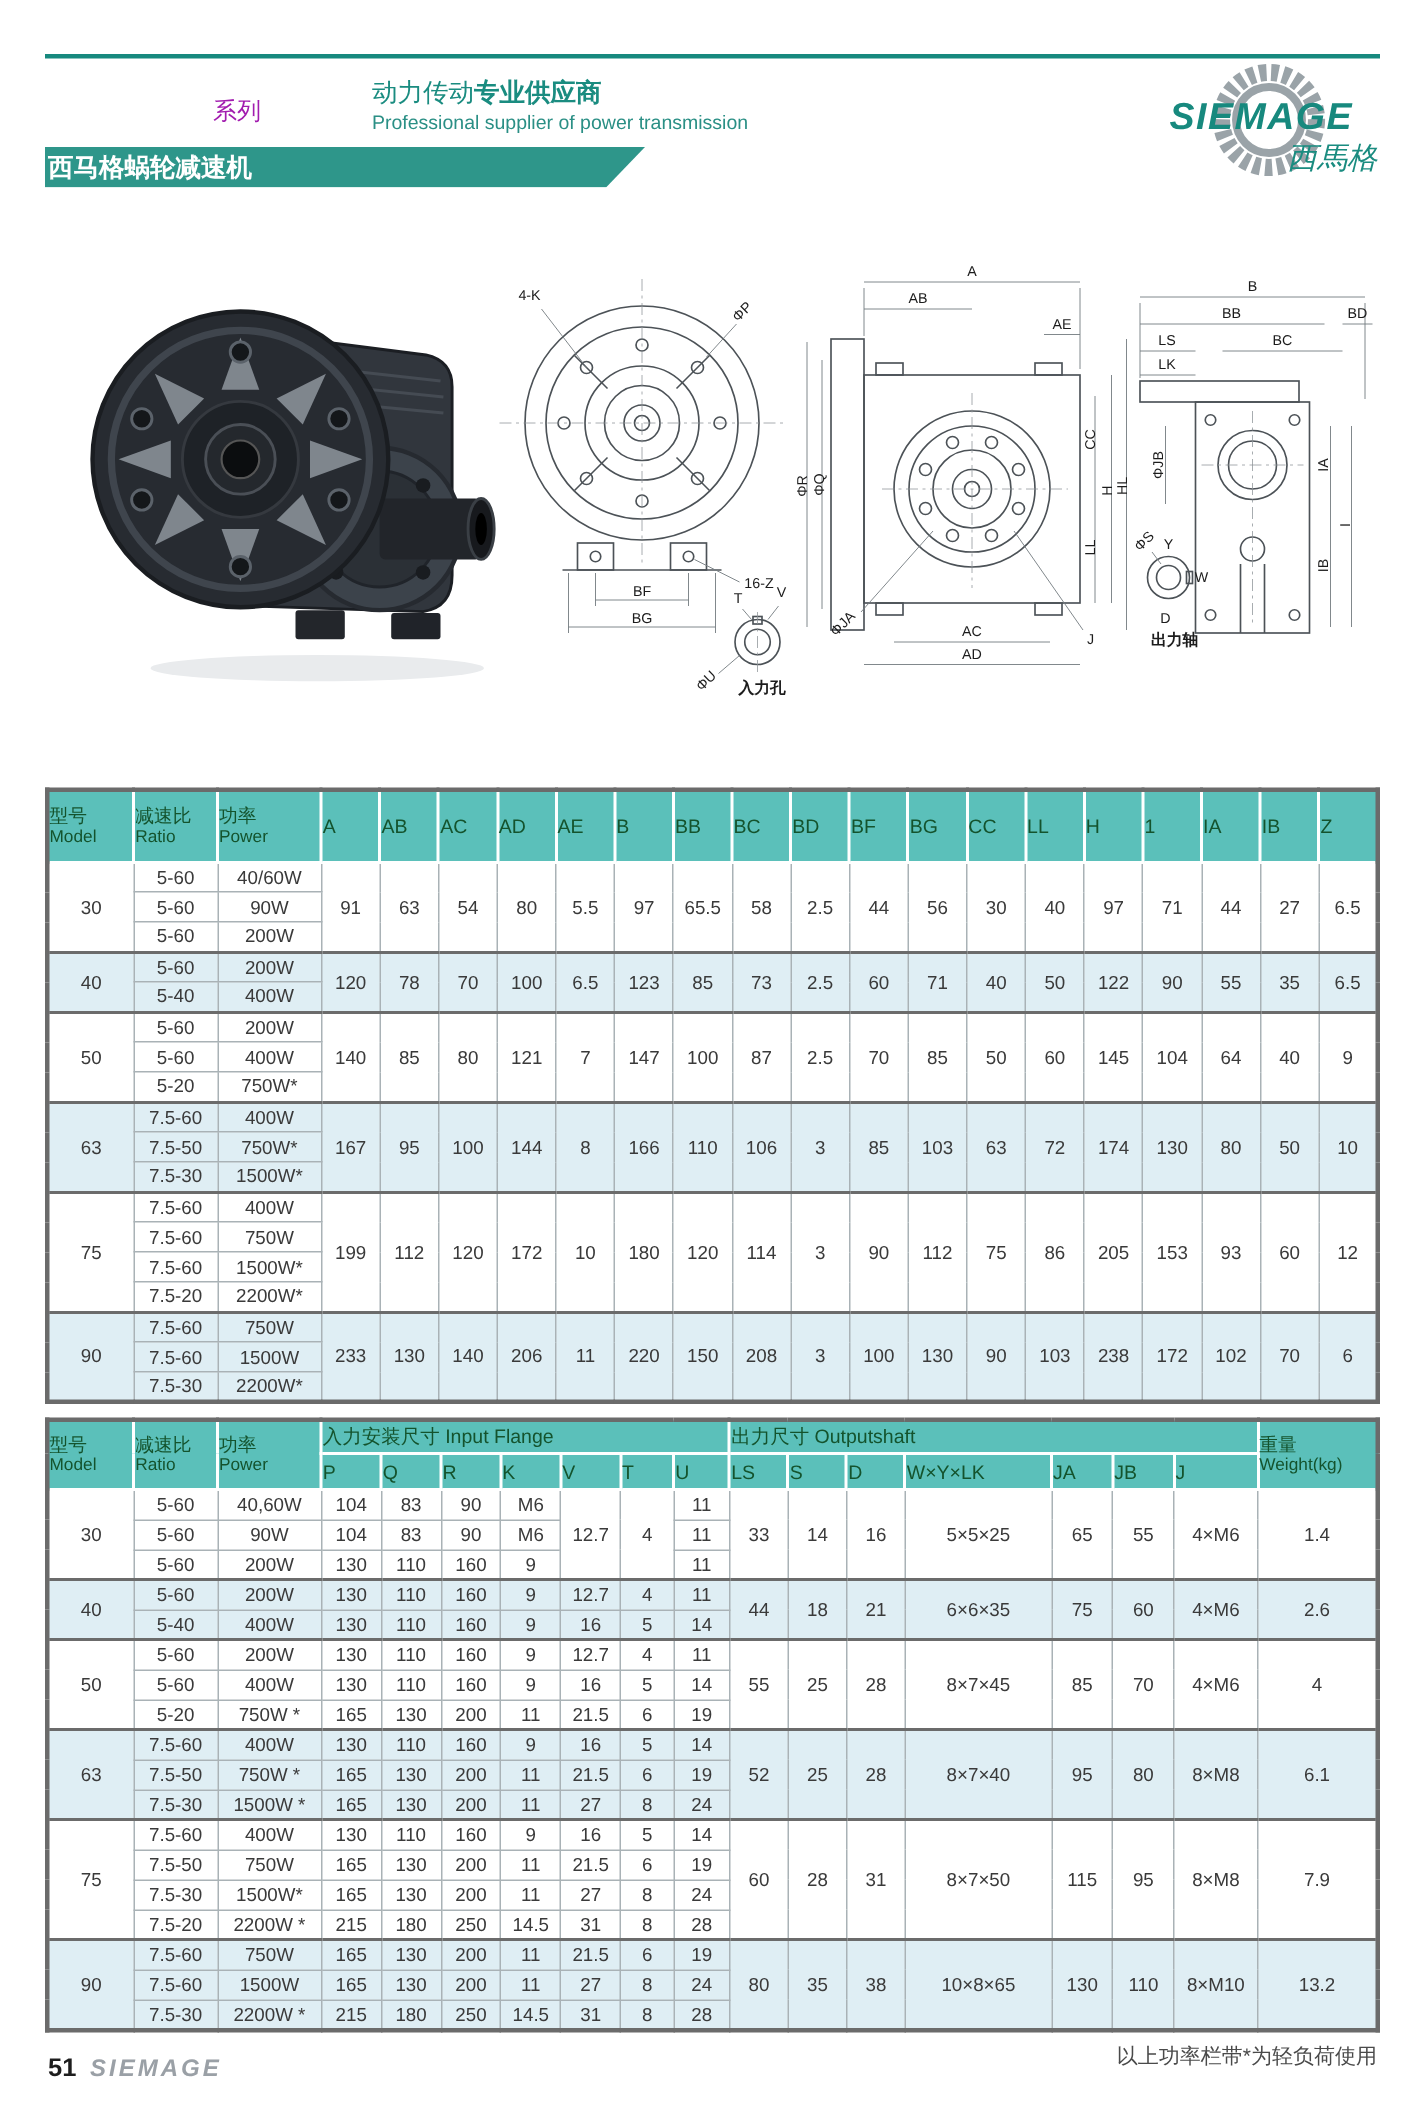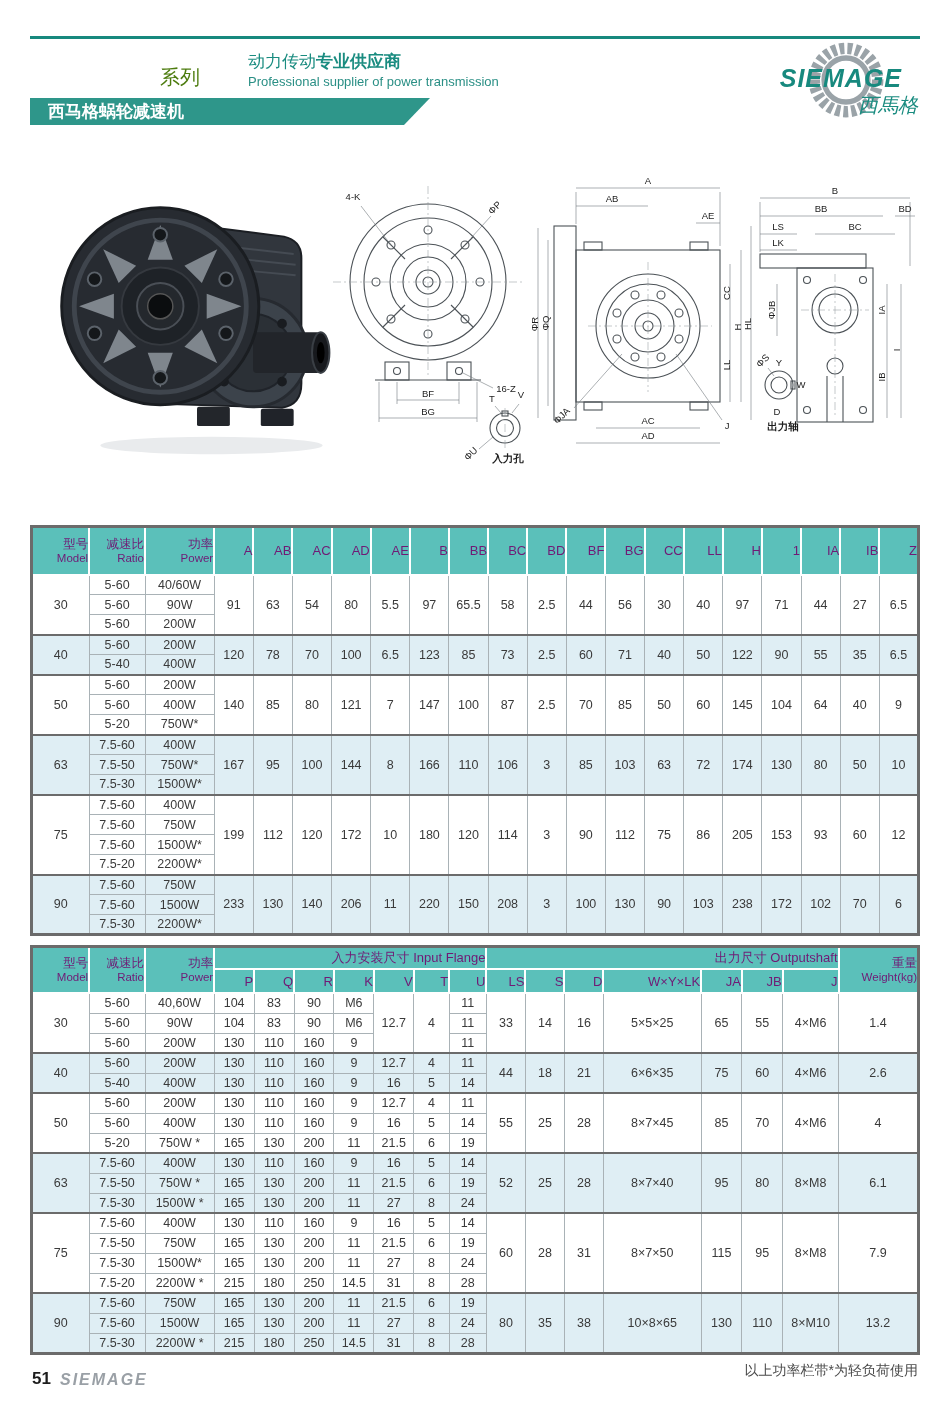--- a/index.html
+++ b/index.html
@@ -4,28 +4,28 @@
 <style>
   *{margin:0;padding:0;box-sizing:border-box}
   html,body{width:950px;height:1404px;background:#fff;
     font-family:"Liberation Sans","DejaVu Sans",sans-serif;color:#333}
   .page{position:relative;width:950px;height:1404px;overflow:hidden;background:#fff}
 
   
   .top-rule{position:absolute;left:30px;right:30px;top:36px;height:3px;background:#17897e}
   .sem{position:absolute;left:35px;top:40px;font-size:52px;font-weight:bold;
        color:#17897e;letter-spacing:-3px;line-height:1}
-  .series-suffix{position:absolute;left:160px;top:64px;font-size:20px;color:#4d7c0f}
+  .series-suffix{position:absolute;left:142px;top:64px;font-size:16px;color:#a21caf}
   .slogan-cn{position:absolute;left:248px;top:50px;font-size:17px;color:#1a8c80}
   .slogan-cn .bold{font-weight:bold}
   .slogan-en{position:absolute;left:248px;top:74px;font-size:13px;color:#2a8f85}
   .band-light{position:absolute;left:30px;right:30px;top:100px;height:24px;background:#b7d4d9}
   .band-dark{position:absolute;left:30px;top:98px;width:400px;height:27px;background:#2e968a;
      clip-path:polygon(0 0,100% 0,calc(100% - 26px) 100%,0 100%);
-     color:#fff;font-weight:bold;font-size:17px;line-height:27px;padding-left:18px}
+     color:#fff;font-weight:bold;font-size:17px;line-height:27px;padding-left:2px}
   .band-slogan{position:absolute;left:508px;top:4px;font-size:14px;color:#75868c;letter-spacing:4px}
   .band-url{position:absolute;left:652px;top:3px;font-size:14px;font-style:italic;font-weight:bold;color:#23323a}
   .logo{position:absolute;right:26px;top:36px;width:160px;height:92px}
   .logo-gear{position:absolute;right:34px;top:0;width:88px;height:88px}
   .logo-text{position:absolute;right:22px;top:28px;font-size:25px;font-weight:bold;
      font-style:italic;color:#17897e;letter-spacing:1px}
   .logo-cn{position:absolute;right:6px;top:56px;font-size:20px;font-style:italic;
      font-family:Liberation Sans, sans-serif;color:#1a8c80}
 
   
@@ -38,22 +38,22 @@
   .draw .dims *{stroke:#737a7f;fill:none;stroke-width:.6}
   .draw .center *{stroke:#8b9195;fill:none;stroke-width:.5;stroke-dasharray:8 3 2 3}
   .dlabel{font-size:9.5px;fill:#1c1c1c;text-anchor:middle;font-family:inherit}
   .dlabel.big{font-size:10.5px;font-weight:bold}
 
   
   table.tbl{position:absolute;left:30px;width:890px;border-collapse:collapse;
      table-layout:fixed;border:3px solid #6b6b6b}
   #table1{top:525px}
   #table2{top:945px}
-  .tbl th{background:#5bc0ba;color:#701a75;font-weight:normal;border:2px solid #fff;
-     font-size:13px;text-align:right;vertical-align:middle;padding:1px 0}
+  .tbl th{background:#5bc0ba;color:#14532d;font-weight:normal;border:2px solid #fff;
+     font-size:13px;text-align:left;vertical-align:middle;padding:1px 0}
   #table1 thead th{height:48px}
   #table2 thead tr:first-child th{height:22px}
   #table2 thead tr:last-child th{height:24px}
   .thcn{display:block;font-size:12.5px;line-height:1.25}
   .then{display:block;font-size:11.5px;line-height:1.1}
   .tbl td{border:1px solid #a9b2b6;text-align:center;vertical-align:middle;
      font-size:12.5px;height:20px;padding:0;color:#3a3a3a;background:#fff}
   .tbl tr.shade td{background:#dfeef4}
   .tbl tr.gstart td{border-top:2px solid #6b6b6b}
 

